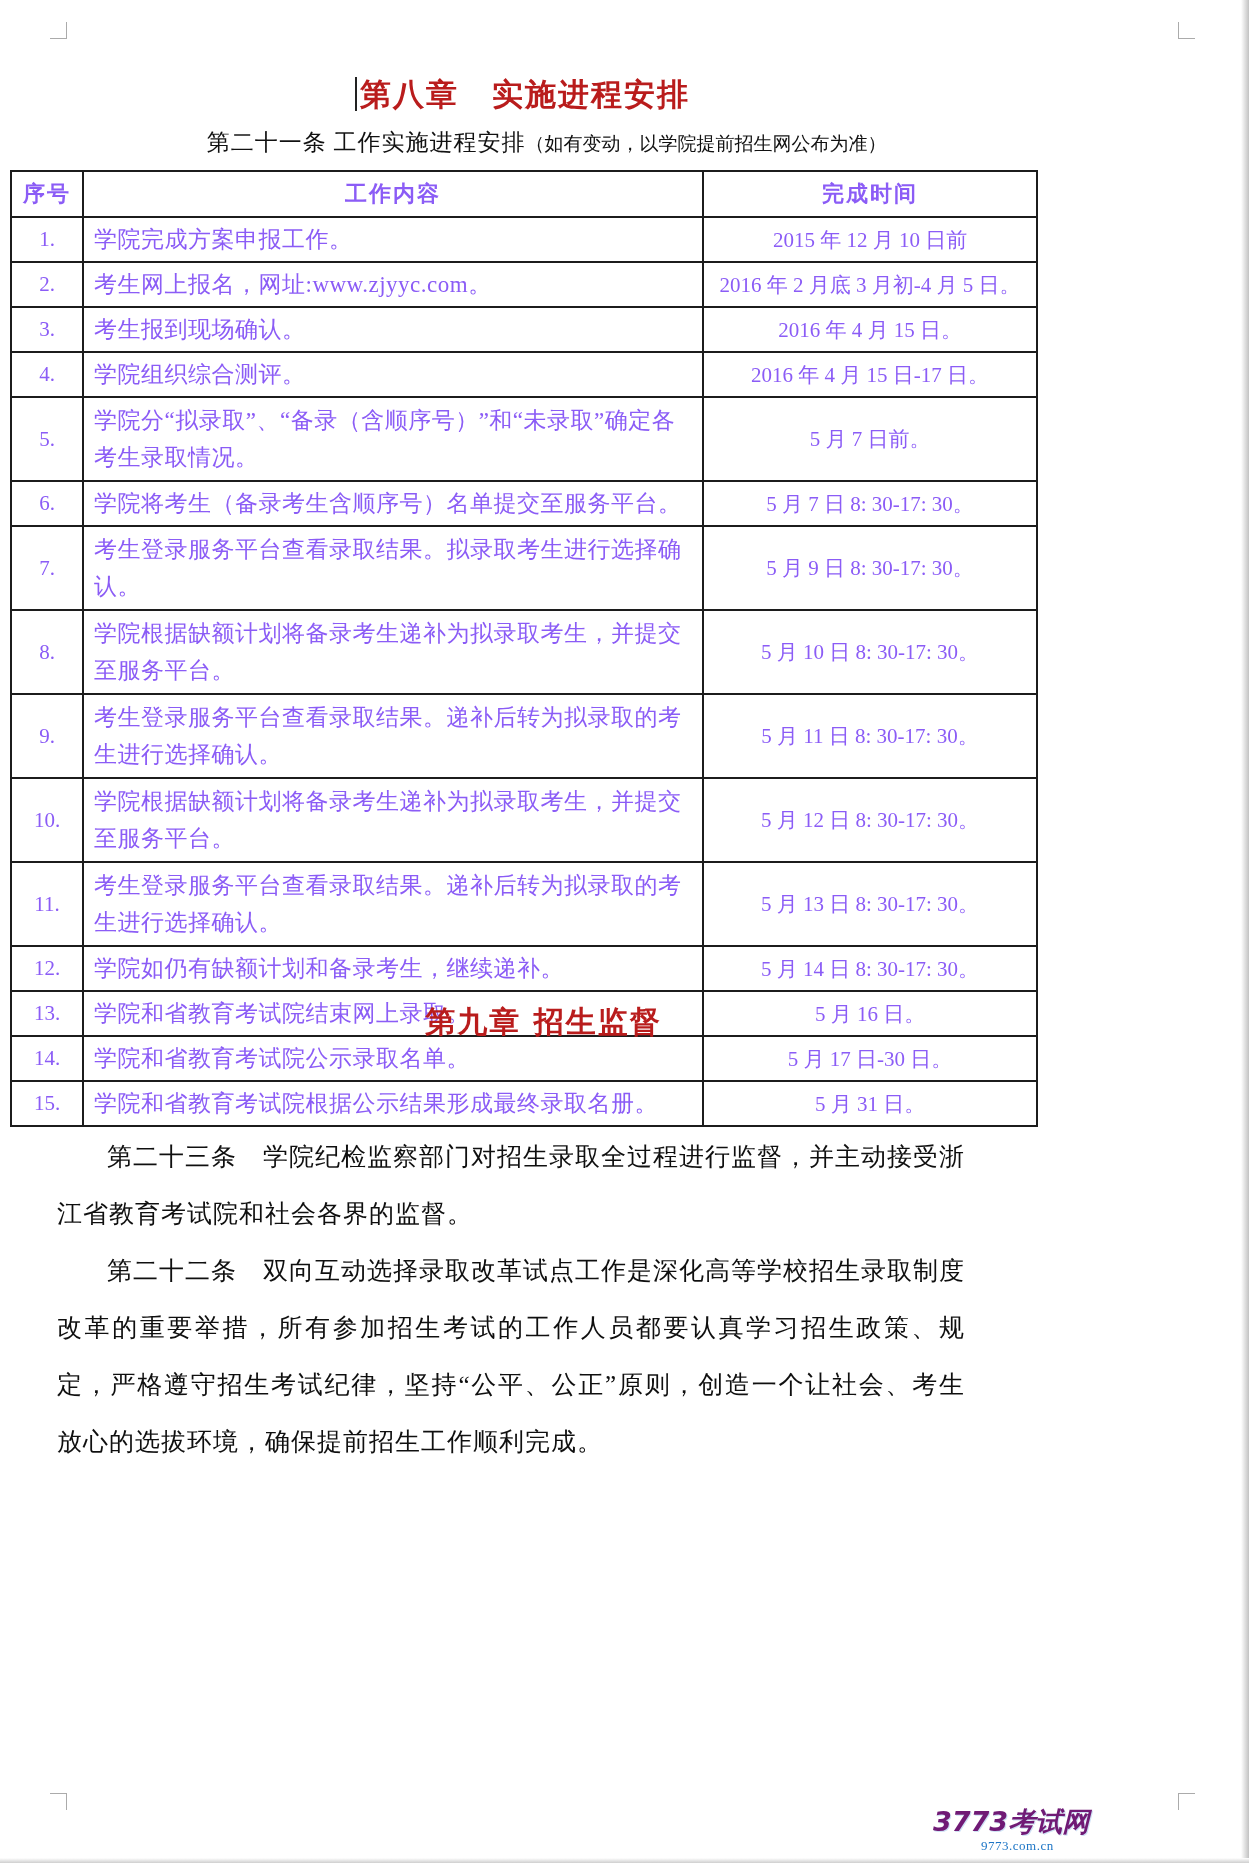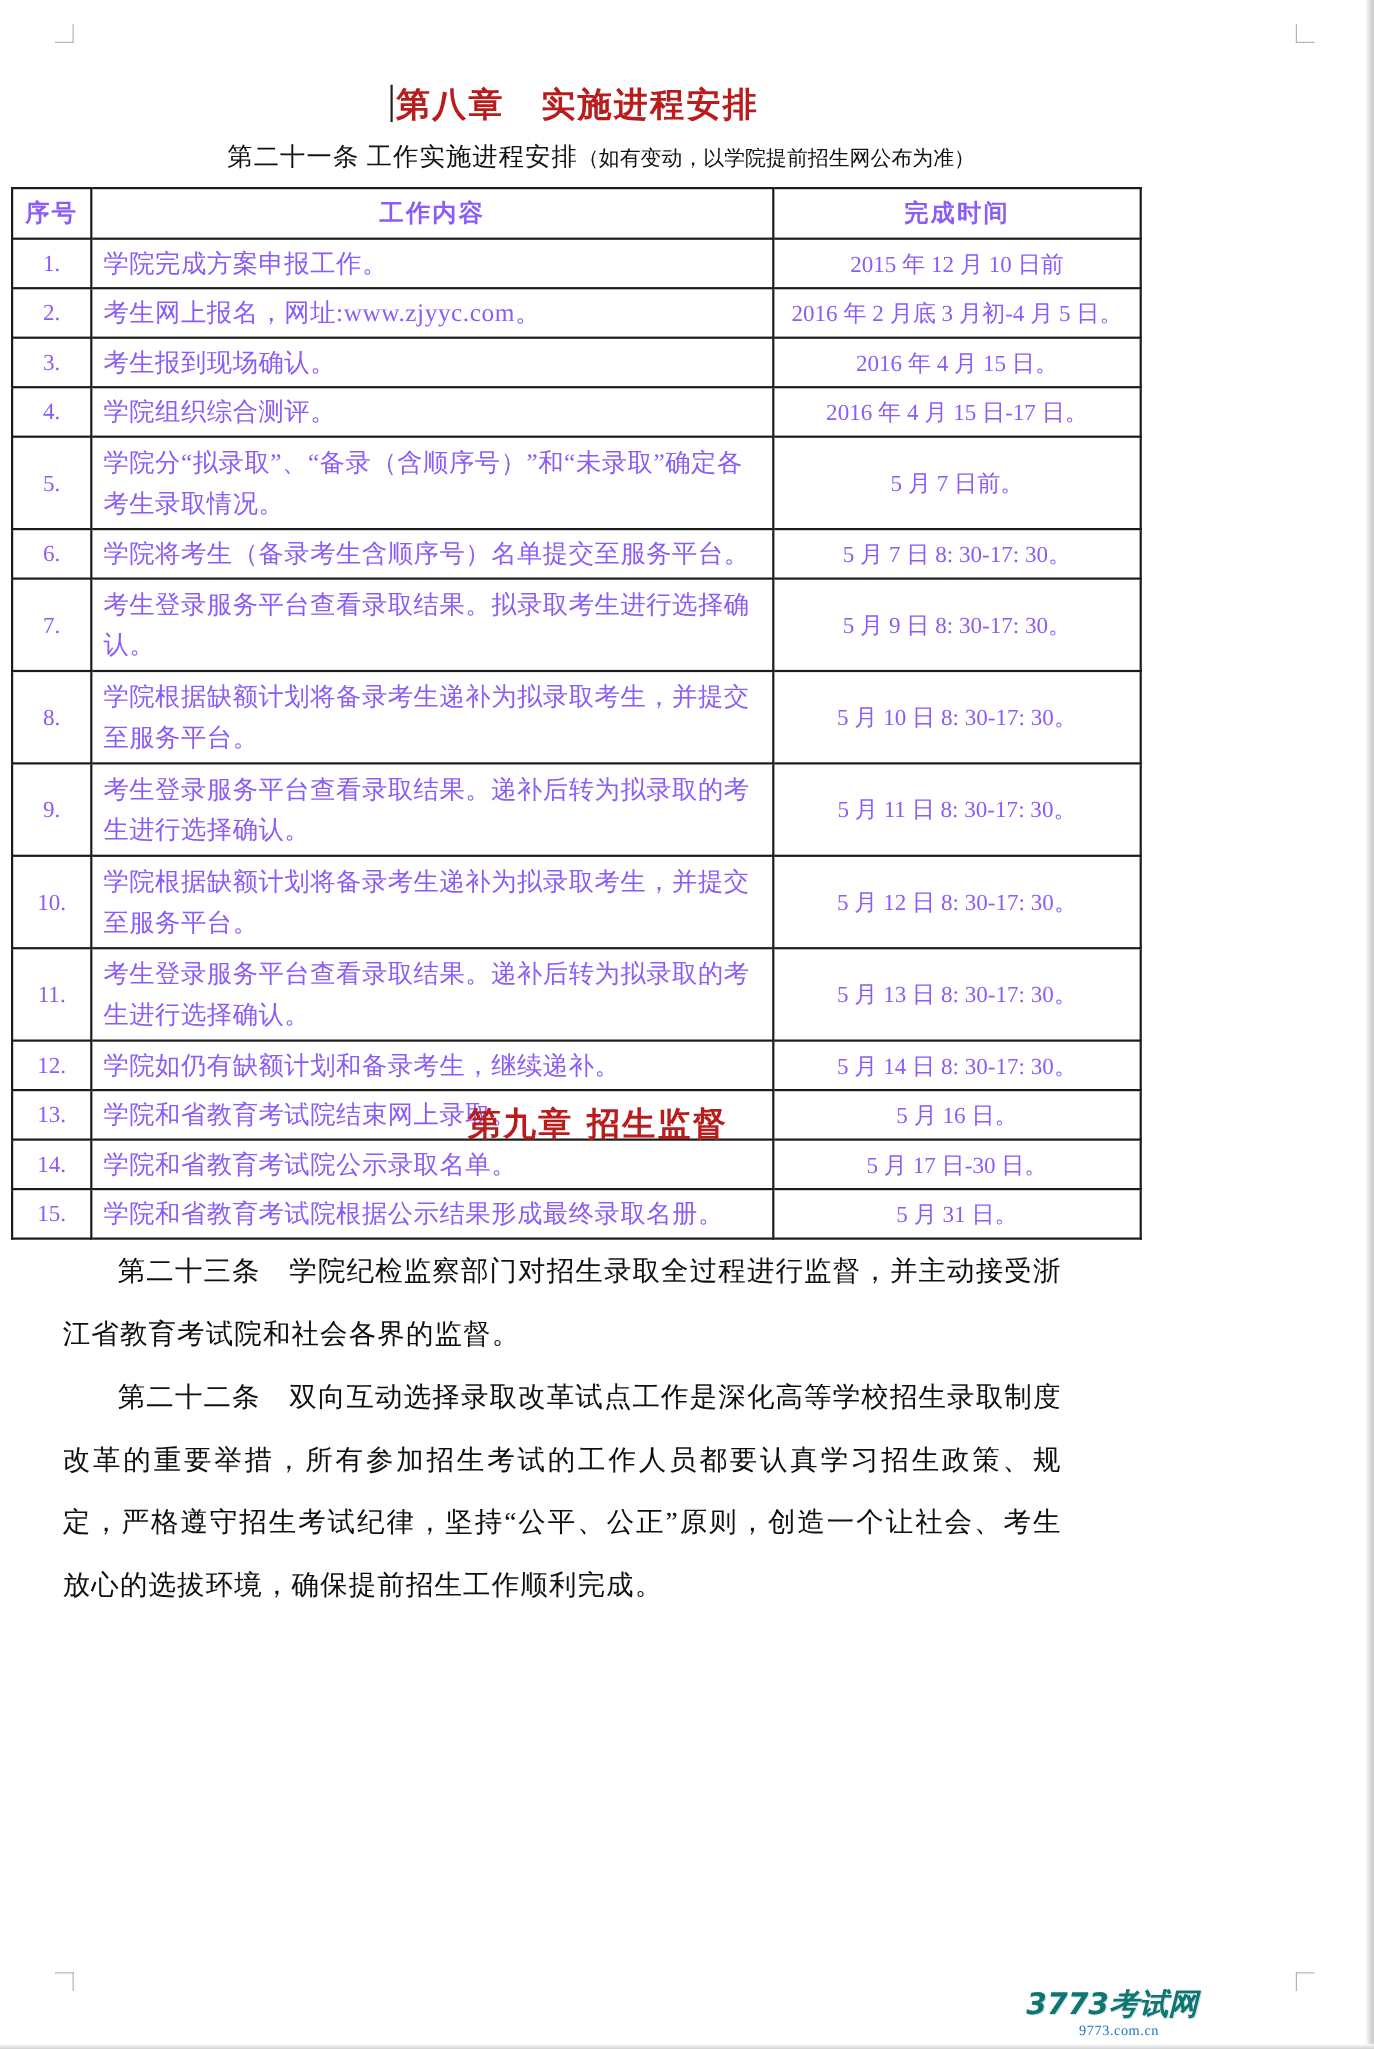--- a/index.html
+++ b/index.html
@@ -179,17 +179,17 @@
   <div class="h-chapter" id="ch9-heading">
     <span>第九章 招生监督</span>
   </div>
 
   <div class="bodytext">
     <p>第二十三条　学院纪检监察部门对招生录取全过程进行监督，并主动接受浙江省教育考试院和社会各界的监督。</p>
     <p>第二十二条　双向互动选择录取改革试点工作是深化高等学校招生录取制度改革的重要举措，所有参加招生考试的工作人员都要认真学习招生政策、规定，严格遵守招生考试纪律，坚持“公平、公正”原则，创造一个让社会、考生放心的选拔环境，确保提前招生工作顺利完成。</p>
   </div>
 
   <div class="wm">
-    <div class="wm-name" style="color: #0f766e;">3773考试网</div>
+    <div class="wm-name" style="color: #701a75;">3773考试网</div>
     <div class="wm-url" style="color: rgb(27, 116, 197);">9773.com.cn</div>
   </div>
 
 </div>
 
 </body></html>

